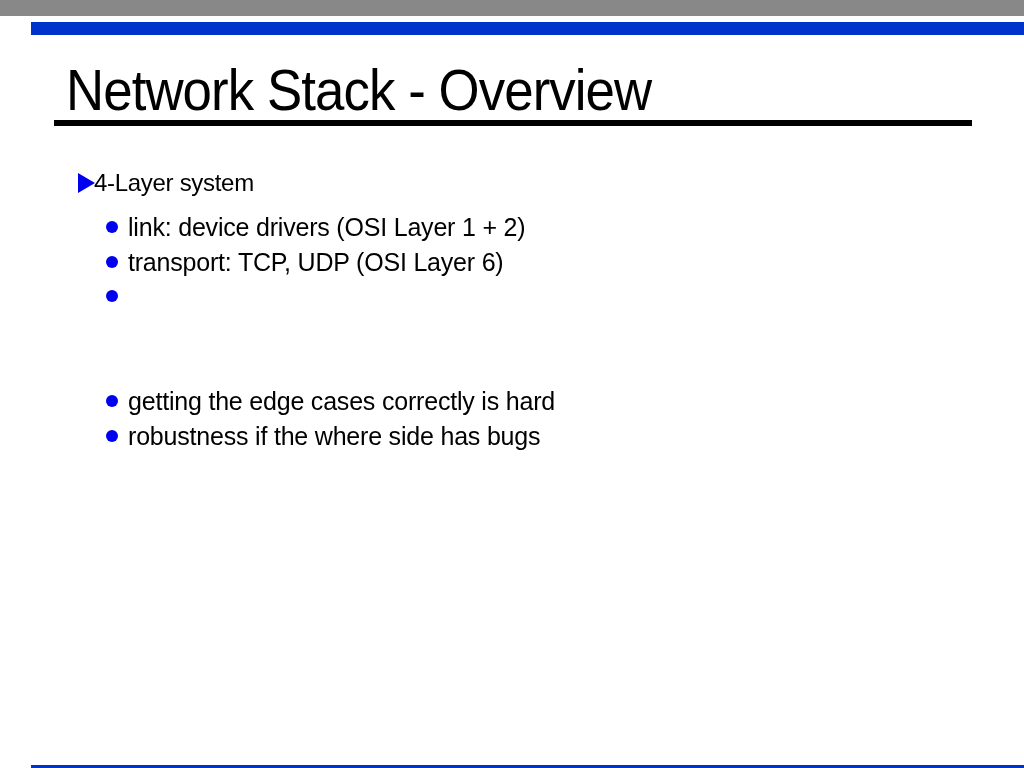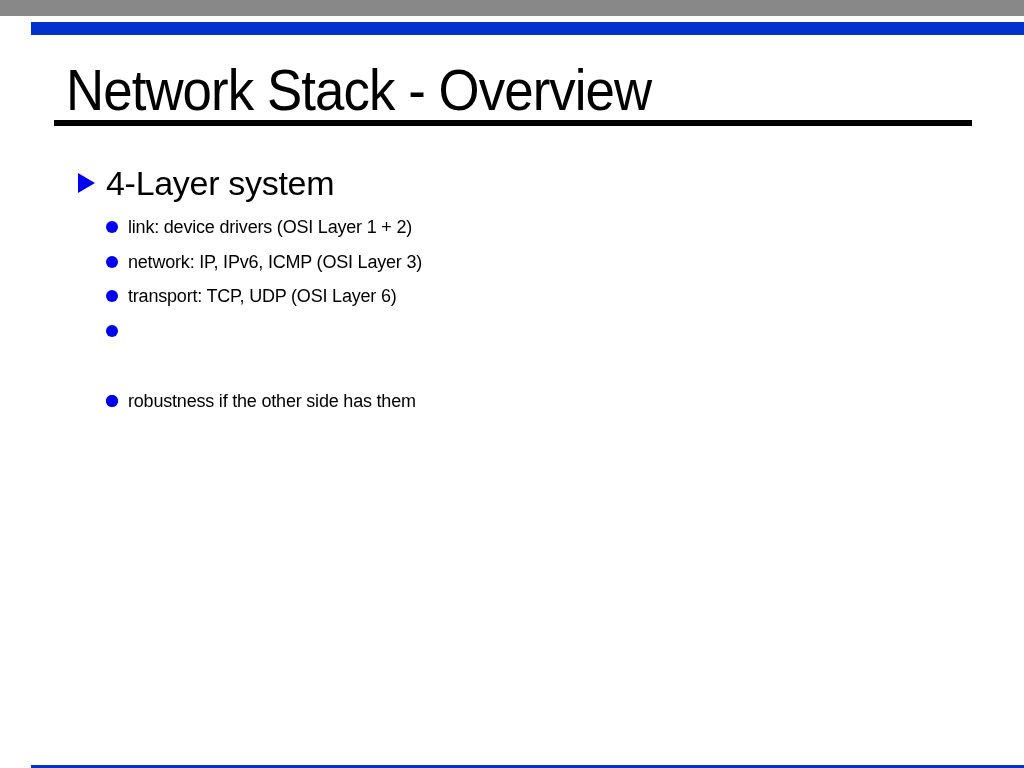--- a/index.html
+++ b/index.html
@@ -47,22 +47,22 @@
   }
   .block{
     position:absolute;
     left:78px;right:16px;
   }
   .block.b1{top:146px;}
   .block.b2{top:362px;}
   .block.b3{top:555px;}
   .heading{
     position:relative;
-    padding-left:28px;
-    font-size:34px;
+    padding-left:16px;
+    font-size:24px;
     line-height:42px;
   }
   .heading .htext{
     display:inline-block;
     max-width:760px;
     letter-spacing:-0.3px;
   }
   .tri{
     position:absolute;
     left:0;top:11px;
@@ -72,21 +72,21 @@
     border-bottom:10px solid transparent;
   }
   .items{
     list-style:none;
     margin-top:6px;
     margin-left:28px;
   }
   .item{
     position:relative;
     padding-left:22px;
-    font-size:18px;
+    font-size:25px;
     line-height:34.5px;
     letter-spacing:-0.2px;
   }
   .dot{
     position:absolute;
     left:0;top:11px;
     width:12px;height:12px;
     border-radius:50%;
     background:var(--accent);
   }
@@ -106,40 +106,37 @@
       <span class="tri"></span>
       <span class="htext">4-Layer system</span>
     </div>
     <ul class="items">
       <li class="item">
         <span class="dot"></span>
         <span>link: device drivers (OSI Layer 1 + 2)</span>
       </li>
       <li class="item">
         <span class="dot"></span>
-        <span>network: IP, IPv6, ICMP (OSI Layer 3)</span>
-      </li>
-      <li class="item">
-        <span class="dot"></span>
         <span>transport: TCP, UDP (OSI Layer 6)</span>
       </li>
       <li class="item">
         <span class="dot"></span>
       </li>
     </ul>
   </section>
 
   <section class="block b2">
     <ul class="items">
       <li class="item">
         <span class="dot"></span>
+        <span>getting the edge cases correctly is hard</span>
       </li>
       <li class="item">
         <span class="dot"></span>
-        <span>robustness if the other side has them</span>
+        <span>robustness if the where side has bugs</span>
       </li>
     </ul>
   </section>
 
 
   <div class="edge-bar bottom"></div>
 
 </div>
 
 </body></html>

